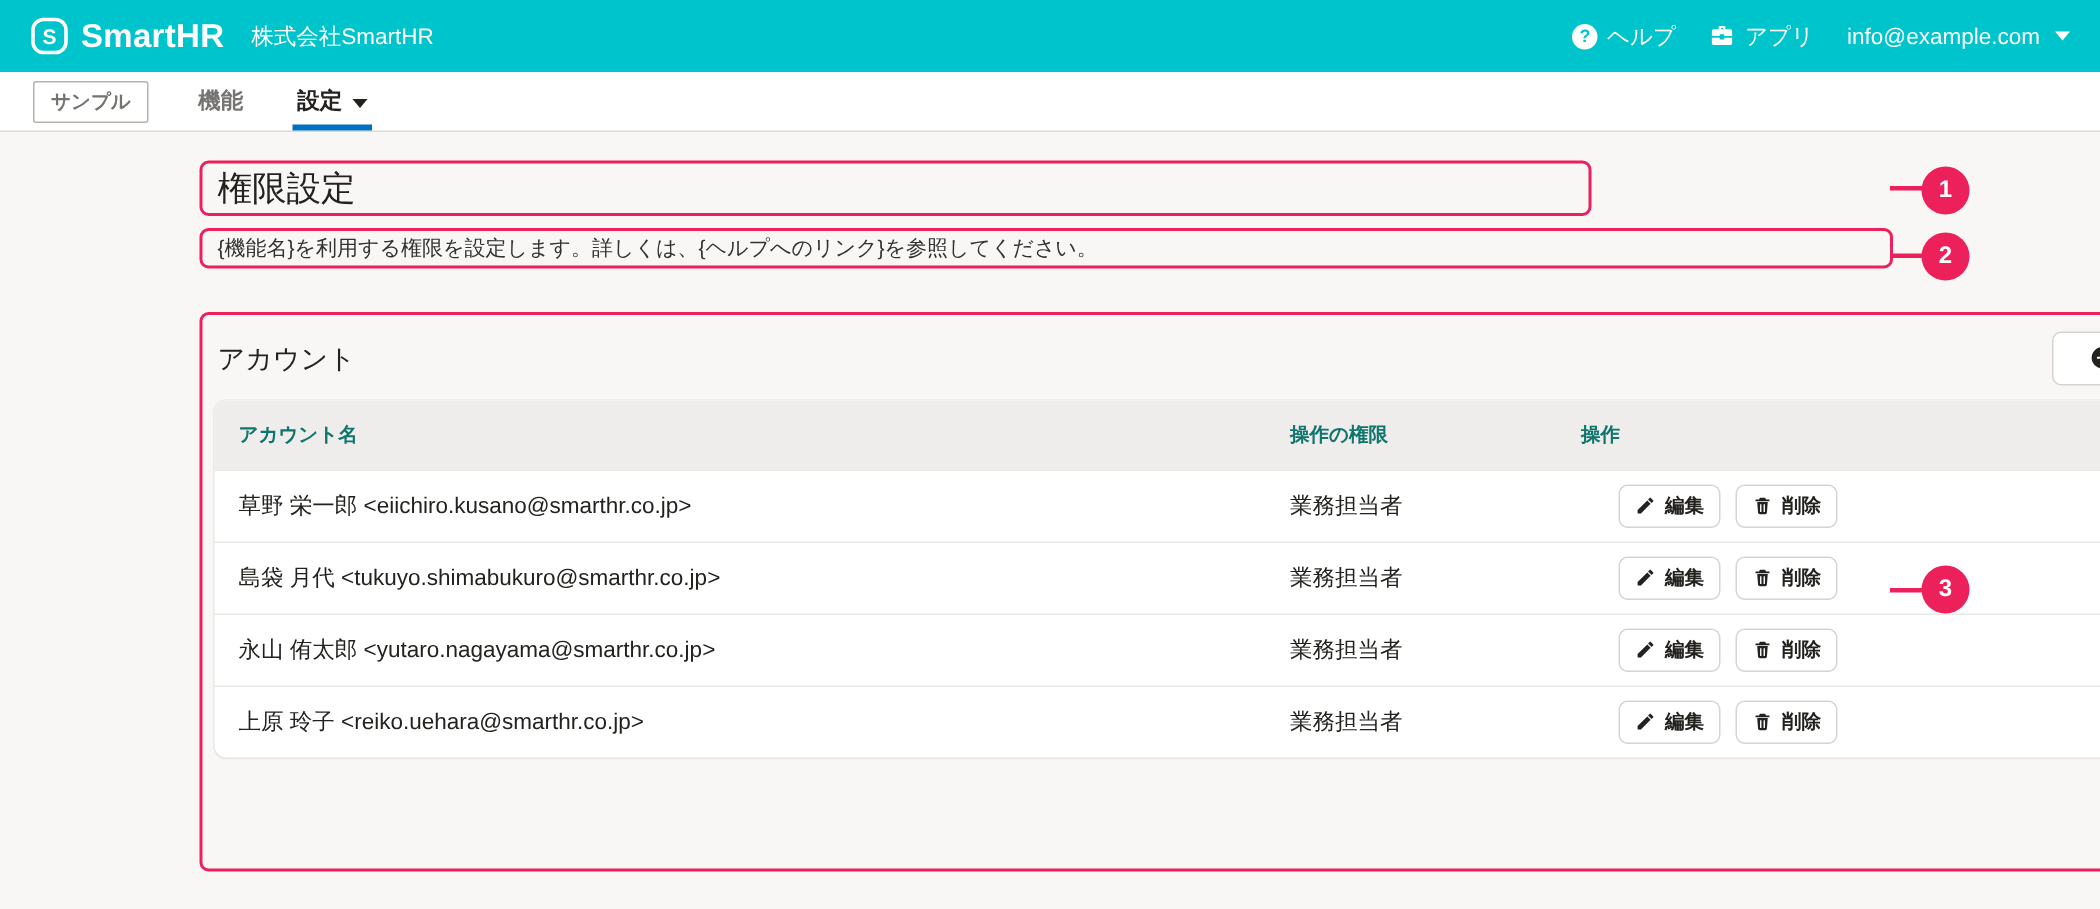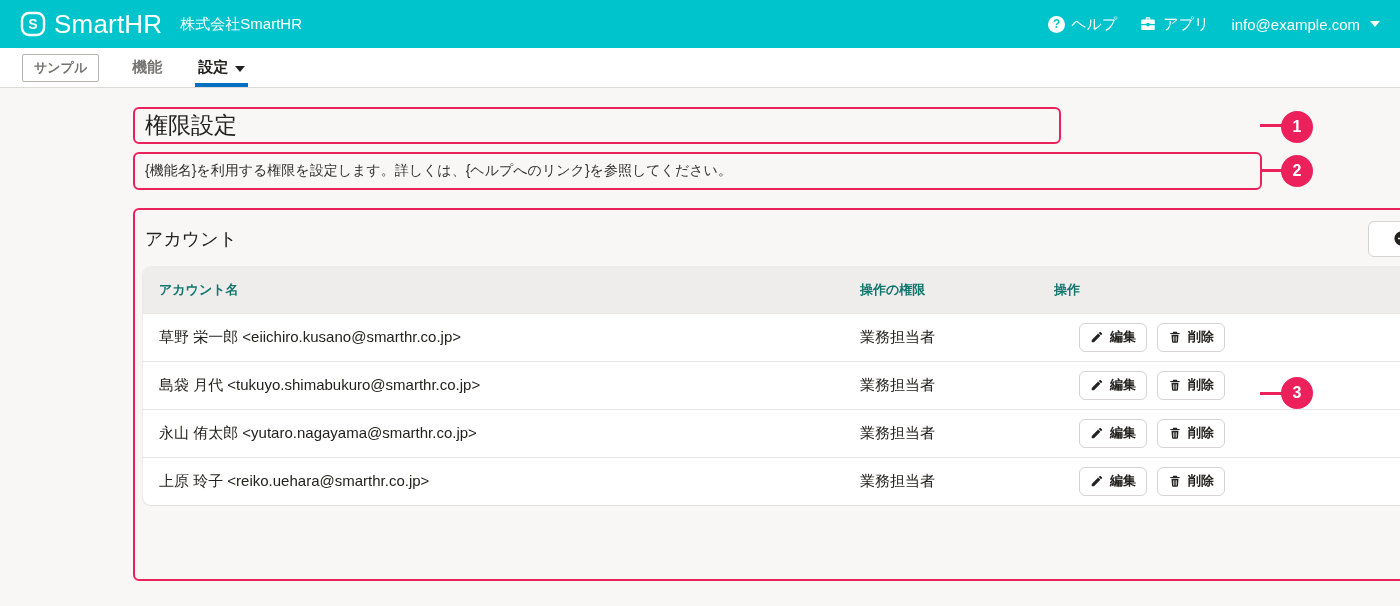--- a/index.html
+++ b/index.html
@@ -11,21 +11,21 @@
   }
   .page { width:1400px; height:606px; overflow:hidden; background:#f8f7f6; }
 
   
   .app-header {
     height:48px; background:#00c4cc; color:#fff;
     display:flex; align-items:center; padding:0 20px;
   }
   .logo-group { display:flex; align-items:center; gap:8px; }
   .logo-mark { display:flex; align-items:center; }
-  .logo-text { font-size:26px; font-weight:normal; letter-spacing:.2px; }
+  .logo-text { font-size:22px; font-weight:bold; letter-spacing:.2px; }
   .company-name { margin-left:18px; font-size:15px; font-weight:400; }
   .header-right { margin-left:auto; display:flex; align-items:center; gap:22px; font-size:15px; }
   .header-link { display:flex; align-items:center; gap:6px; cursor:pointer; }
   .q-icon {
     width:17px; height:17px; border-radius:50%; background:#fff; color:#00c4cc;
     font-size:12px; font-weight:bold; display:inline-flex; align-items:center; justify-content:center;
   }
   .caret-down-white {
     width:0; height:0; border-left:5px solid transparent; border-right:5px solid transparent;
     border-top:6px solid #fff; display:inline-block; margin-left:4px;
@@ -48,21 +48,21 @@
   }
   .caret-down-black {
     width:0; height:0; border-left:5px solid transparent; border-right:5px solid transparent;
     border-top:6px solid #23221e; display:inline-block; margin-top:2px;
   }
 
   
   .content { position:relative; height:518px; }
   .anno-box { position:absolute; border:2px solid #ec215c; border-radius:6px; }
   .anno-box-1 { left:133px; top:19px;  width:928px; height:37px; display:flex; align-items:center; }
-  .anno-box-2 { left:133px; top:64px;  width:1129px; height:38px; display:flex; align-items:center; }
+  .anno-box-2 { left:133px; top:64px;  width:1129px; height:27px; display:flex; align-items:center; }
   .anno-box-3 { left:133px; top:120px; width:1348px; height:373px; padding:0 6px 0 8px; }
   .anno-line { position:absolute; height:3px; background:#ec215c; left:1260px; width:25px; }
   .anno-line-1 { top:36px; } .anno-line-2 { top:81px; } .anno-line-3 { top:304px; }
   .anno-circle {
     position:absolute; left:1281px; width:32px; height:32px; border-radius:50%;
     background:#ec215c; color:#fff; font-size:16px; font-weight:bold;
     display:flex; align-items:center; justify-content:center;
   }
   .anno-circle-1 { top:23px; } .anno-circle-2 { top:67px; } .anno-circle-3 { top:289px; }
 

